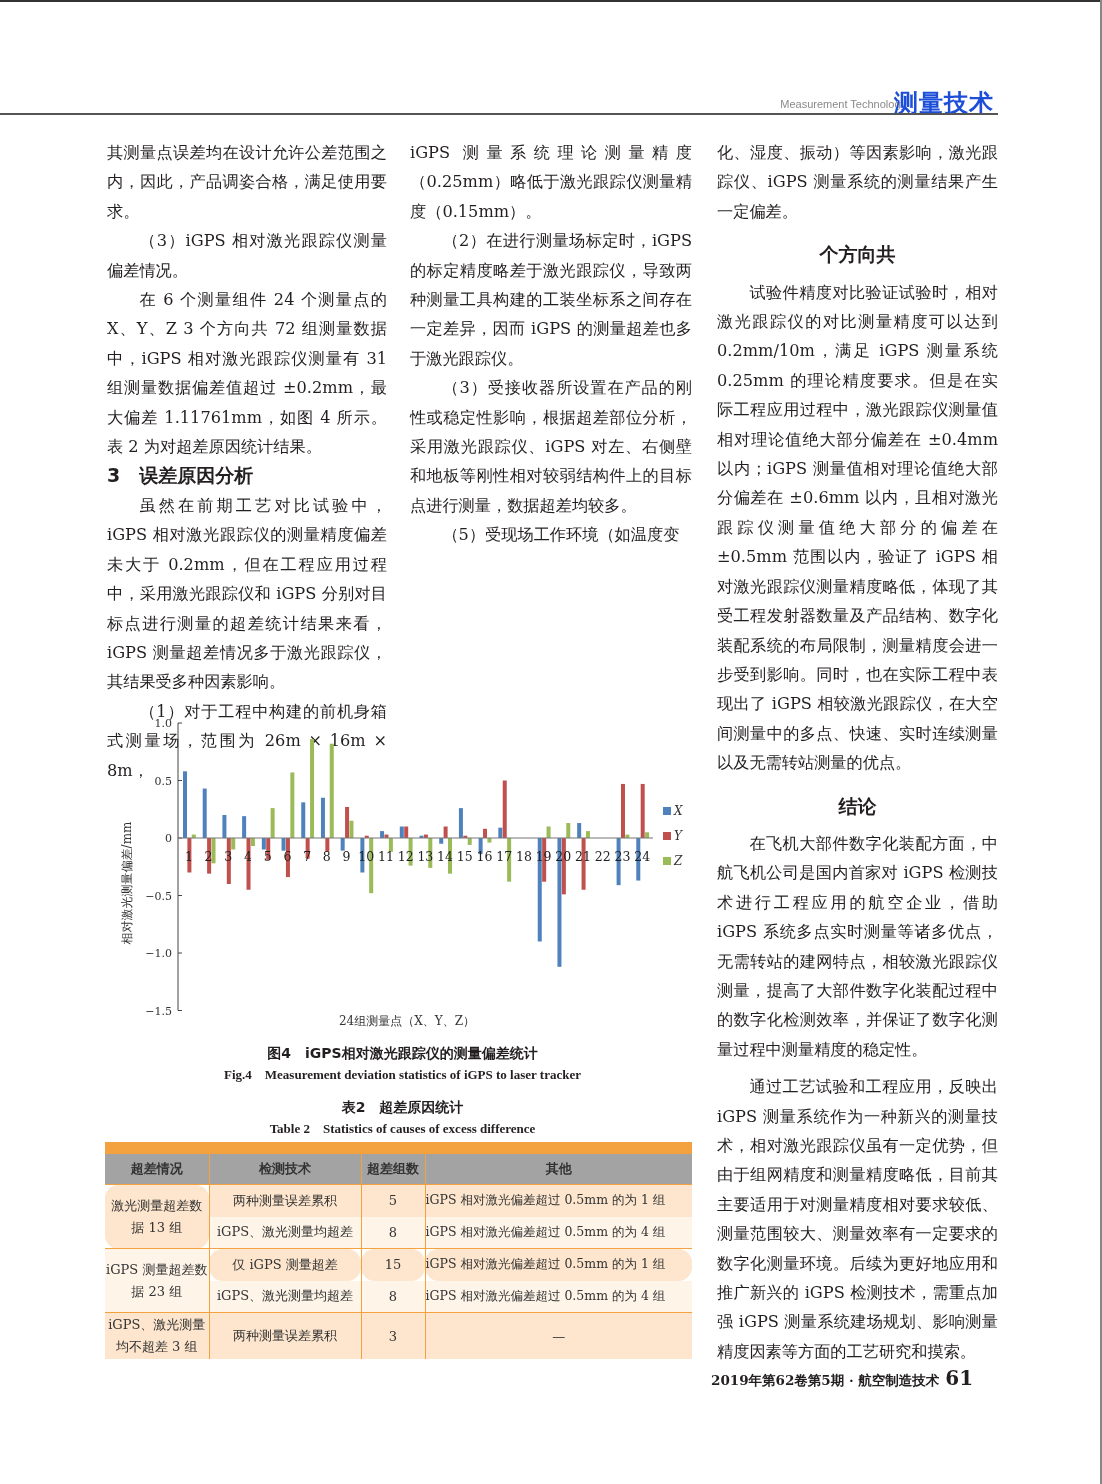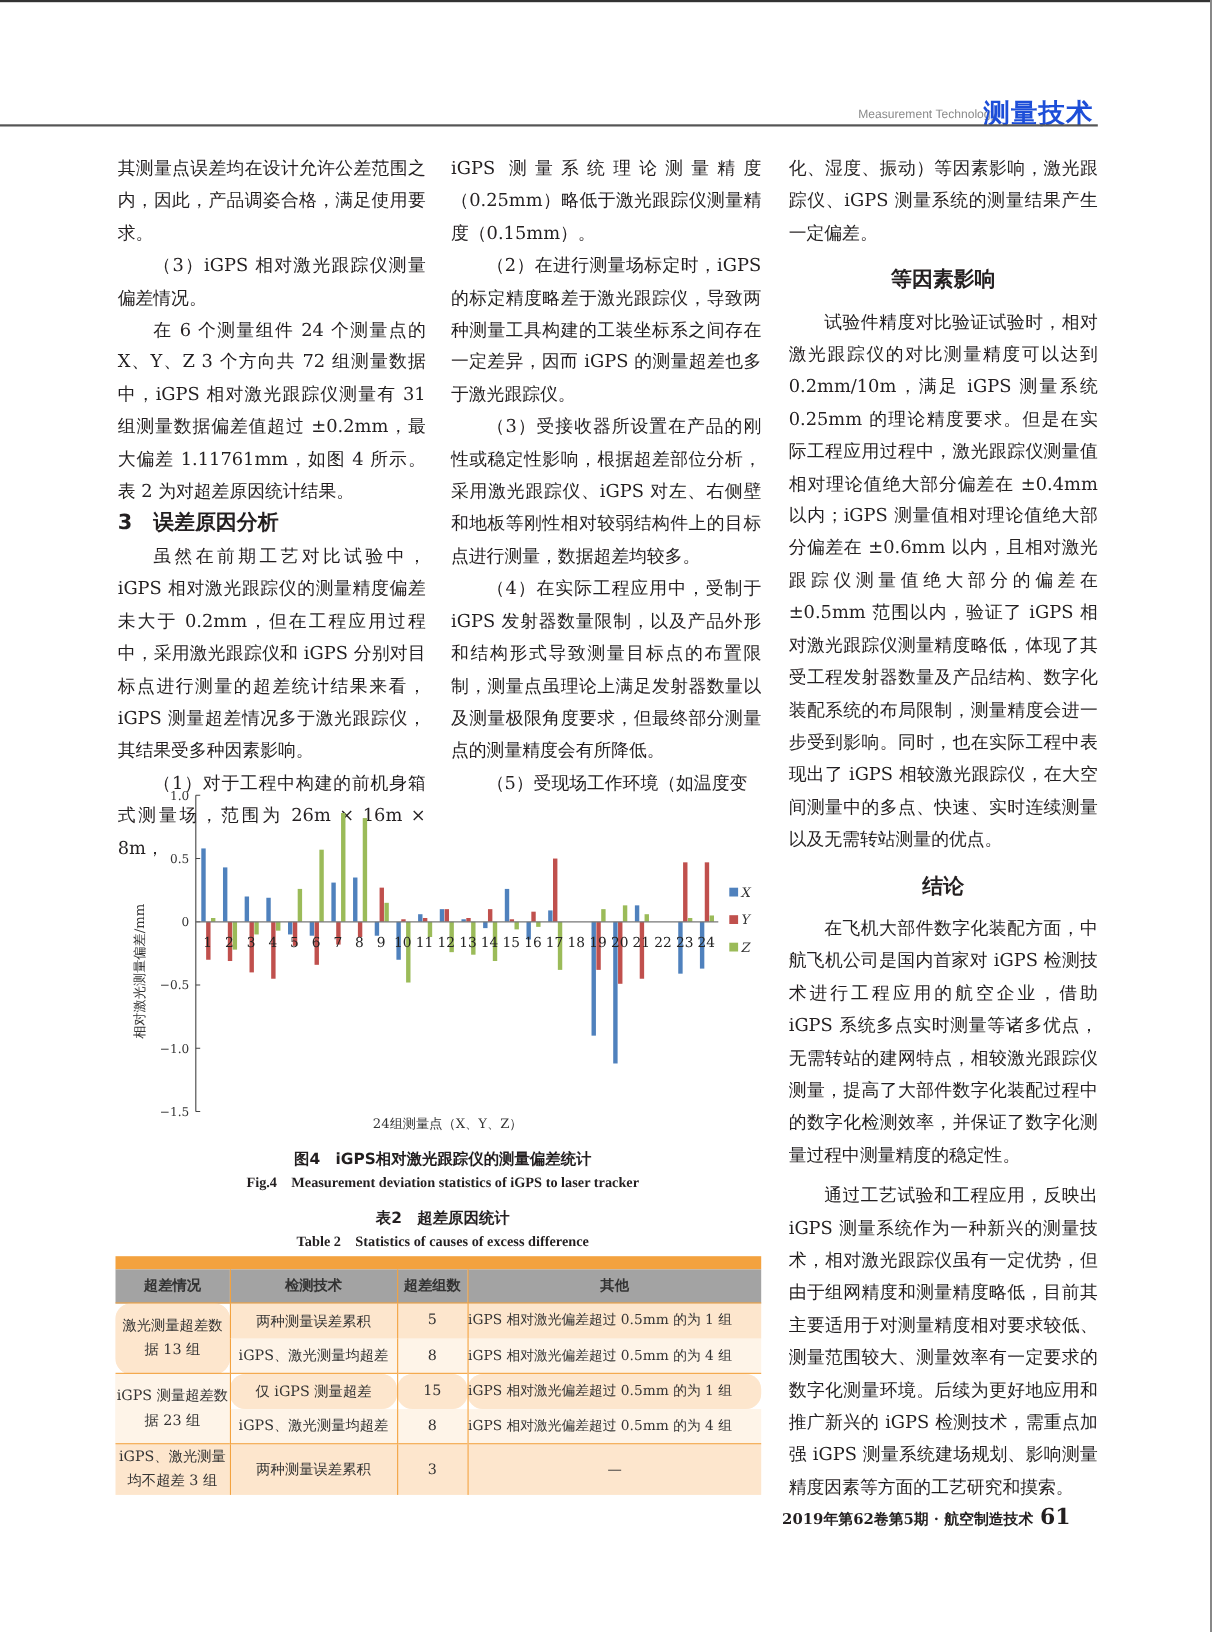--- a/index.html
+++ b/index.html
@@ -65,27 +65,26 @@
   <p class="ind">在 6 个测量组件 24 个测量点的 X、Y、Z 3 个方向共 72 组测量数据中，iGPS 相对激光跟踪仪测量有 31 组测量数据偏差值超过 ±0.2mm，最大偏差 1.11761mm，如图 4 所示。表 2 为对超差原因统计结果。</p>
   <p class="sec-h">3　误差原因分析</p>
   <p class="ind">虽然在前期工艺对比试验中，iGPS 相对激光跟踪仪的测量精度偏差未大于 0.2mm，但在工程应用过程中，采用激光跟踪仪和 iGPS 分别对目标点进行测量的超差统计结果来看，iGPS 测量超差情况多于激光跟踪仪，其结果受多种因素影响。</p>
   <p class="ind">（1）对于工程中构建的前机身箱式测量场，范围为 26m × 16m × 8m，</p>
 </div>
 
 <div class="col col2">
   <p>iGPS 测量系统理论测量精度（0.25mm）略低于激光跟踪仪测量精度（0.15mm）。</p>
   <p class="ind">（2）在进行测量场标定时，iGPS 的标定精度略差于激光跟踪仪，导致两种测量工具构建的工装坐标系之间存在一定差异，因而 iGPS 的测量超差也多于激光跟踪仪。</p>
   <p class="ind">（3）受接收器所设置在产品的刚性或稳定性影响，根据超差部位分析，采用激光跟踪仪、iGPS 对左、右侧壁和地板等刚性相对较弱结构件上的目标点进行测量，数据超差均较多。</p>
-  <p class="ind">（4）在实际工程应用中，受制于 iGPS 发射器数量限制，以及产品外形和结构形式导致测量目标点的布置限制，测量点虽理论上满足发射器数量以及测量极限角度要求，但最终部分测量点的测量精度会有所降低。</p>
   <p class="ind">（5）受现场工作环境（如温度变</p>
 </div>
 
 <div class="col col3">
   <p>化、湿度、振动）等因素影响，激光跟踪仪、iGPS 测量系统的测量结果产生一定偏差。</p>
-  <p class="sec-big">等因素影响</p>
+  <p class="sec-big">个方向共</p>
   <p class="ind">试验件精度对比验证试验时，相对激光跟踪仪的对比测量精度可以达到 0.2mm/10m，满足 iGPS 测量系统 0.25mm 的理论精度要求。但是在实际工程应用过程中，激光跟踪仪测量值相对理论值绝大部分偏差在 ±0.4mm 以内；iGPS 测量值相对理论值绝大部分偏差在 ±0.6mm 以内，且相对激光跟踪仪测量值绝大部分的偏差在 ±0.5mm 范围以内，验证了 iGPS 相对激光跟踪仪测量精度略低，体现了其受工程发射器数量及产品结构、数字化装配系统的布局限制，测量精度会进一步受到影响。同时，也在实际工程中表现出了 iGPS 相较激光跟踪仪，在大空间测量中的多点、快速、实时连续测量以及无需转站测量的优点。</p>
   <p class="sec-big">结论</p>
   <p class="ind">在飞机大部件数字化装配方面，中航飞机公司是国内首家对 iGPS 检测技术进行工程应用的航空企业，借助 iGPS 系统多点实时测量等诸多优点，无需转站的建网特点，相较激光跟踪仪测量，提高了大部件数字化装配过程中的数字化检测效率，并保证了数字化测量过程中测量精度的稳定性。</p>
   <p class="ind" style="margin-top:8px">通过工艺试验和工程应用，反映出 iGPS 测量系统作为一种新兴的测量技术，相对激光跟踪仪虽有一定优势，但由于组网精度和测量精度略低，目前其主要适用于对测量精度相对要求较低、测量范围较大、测量效率有一定要求的数字化测量环境。后续为更好地应用和推广新兴的 iGPS 检测技术，需重点加强 iGPS 测量系统建场规划、影响测量精度因素等方面的工艺研究和摸索。</p>
 </div>
 
 <div class="figure">
   <svg id="chart" width="595" height="325">
       <line x1="73" y1="11" x2="73" y2="298.5" stroke="#444" stroke-width="1"></line>
       <line x1="73" y1="11" x2="77" y2="11" stroke="#444" stroke-width="1"></line>

